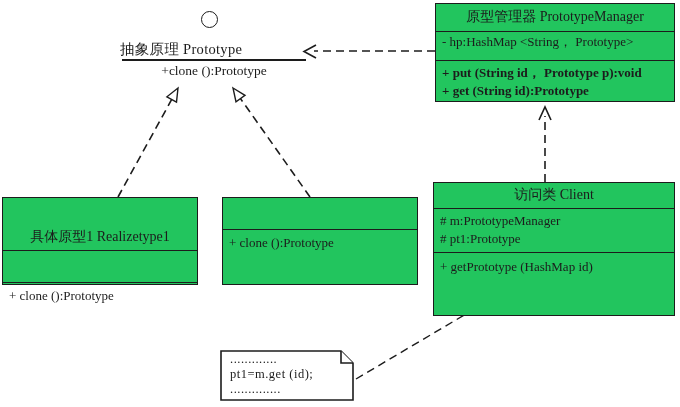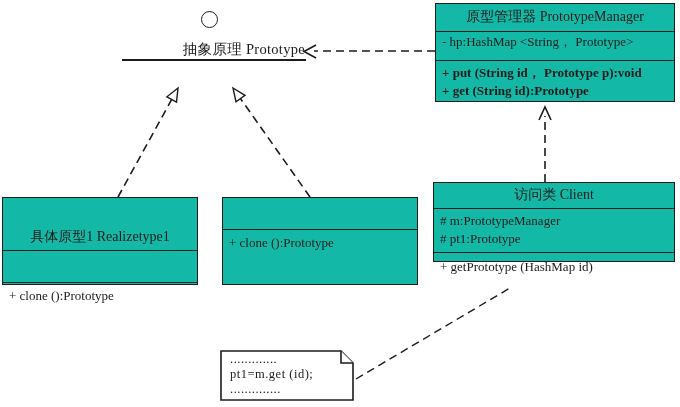--- a/index.html
+++ b/index.html
@@ -8,51 +8,51 @@
     font-family:"Liberation Serif","DejaVu Serif",serif;color:#1c1c1c;overflow:hidden;
   }
   svg.overlay{position:absolute;left:0;top:0;width:680px;height:407px;}
 
   
   .iface-circle{
     position:absolute;left:201px;top:11px;width:17px;height:17px;
     border:1.6px solid #1c1c1c;border-radius:50%;background:#fff;box-sizing:border-box;
   }
   .iface-name{
-    position:absolute;left:120px;top:40px;width:185px;text-align:right;
+    position:absolute;left:120px;top:40px;width:185px;text-align:left;
     font-size:14.5px;letter-spacing:.3px;white-space:nowrap;
   }
   .iface-underline{
     position:absolute;left:122px;top:59px;width:184px;height:2px;background:#1c1c1c;
   }
   .iface-op{
     position:absolute;left:122px;top:63px;width:184px;text-align:center;
     font-size:13.5px;white-space:nowrap;
   }
 
   
   .uml-class{
-    position:absolute;border:1.6px solid #1c1c1c;background:#14b8a6;box-sizing:border-box;
+    position:absolute;border:1.6px solid #1c1c1c;background:#22c55e;box-sizing:border-box;
   }
   .uml-title{
     text-align:center;font-size:14px;white-space:nowrap;overflow:hidden;
     border-bottom:1.6px solid #1c1c1c;box-sizing:border-box;
   }
   .uml-attrs,.uml-methods{
     font-size:13px;padding:2px 6px;box-sizing:border-box;white-space:nowrap;overflow:hidden;
   }
   .uml-attrs{border-bottom:1.6px solid #1c1c1c;}
   .uml-attrs div,.uml-methods div{line-height:18px;}
 
   #cls-manager{left:435px;top:3px;width:240px;height:99px;}
   #cls-manager .uml-title{height:28px;line-height:26px;}
   #cls-manager .uml-attrs{height:29px;line-height:25px;padding-top:1px;}
   #cls-manager .uml-methods{padding-top:3px;font-weight:bold;}
 
-  #cls-client{left:433px;top:182px;width:242px;height:80px;}
+  #cls-client{left:433px;top:182px;width:242px;height:134px;}
   #cls-client .uml-title{height:26px;line-height:24px;}
   #cls-client .uml-attrs{height:44px;padding-top:3px;}
   #cls-client .uml-methods{padding-top:5px;}
 
   .realize{width:196px;height:88px;top:197px;}
   #cls-realize1{left:2px;}
   #cls-realize2{left:222px;}
   .realize .uml-title{height:26px;line-height:24px;margin-top:27px;}
   .realize .uml-attrs{height:32px;}
   .realize .uml-methods{padding-top:4px;}
@@ -91,20 +91,21 @@
       <line x1="310" y1="197" x2="240.5" y2="98.6" stroke="#1c1c1c" stroke-width="1.6" stroke-dasharray="8,5"></line>
       <polygon points="233,88 245,95.4 236,101.8" fill="#ffffff" stroke="#1c1c1c" stroke-width="1.4"></polygon>
     </g>
     
     <line x1="356" y1="379" x2="510" y2="288" stroke="#1c1c1c" stroke-width="1.4" stroke-dasharray="8,5"></line>
   </svg>
 
   <div class="iface-circle"></div>
   <div class="iface-name">抽象原理 Prototype</div>
   <div class="iface-underline"></div>
+  <div class="iface-op">+clone ():Prototype</div>
 
   <div id="cls-manager" class="uml-class">
     <div class="uml-title">原型管理器 PrototypeManager</div>
     <div class="uml-attrs">
       <div>- hp:HashMap &lt;String， Prototype&gt;</div>
     </div>
     <div class="uml-methods">
       <div>+ put (String id， Prototype p):void</div>
       <div>+ get (String id):Prototype</div>
     </div>

